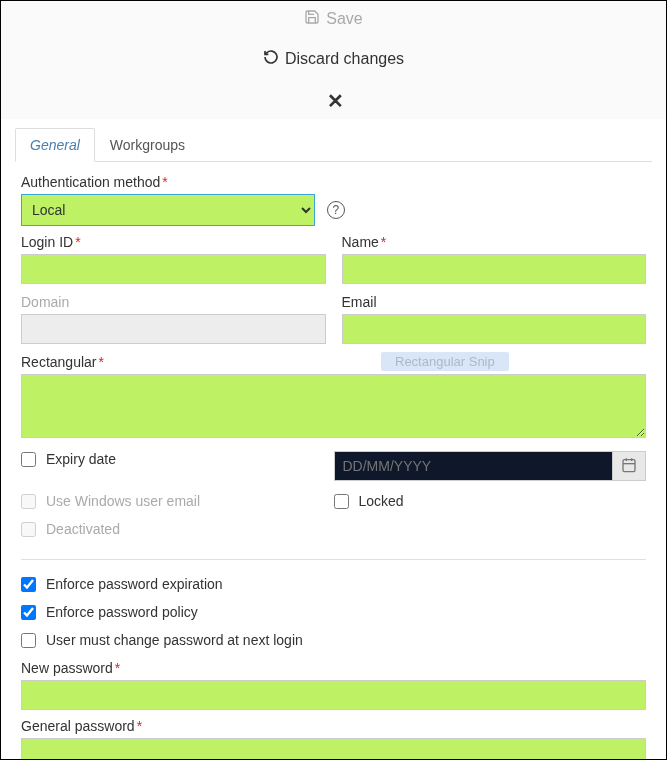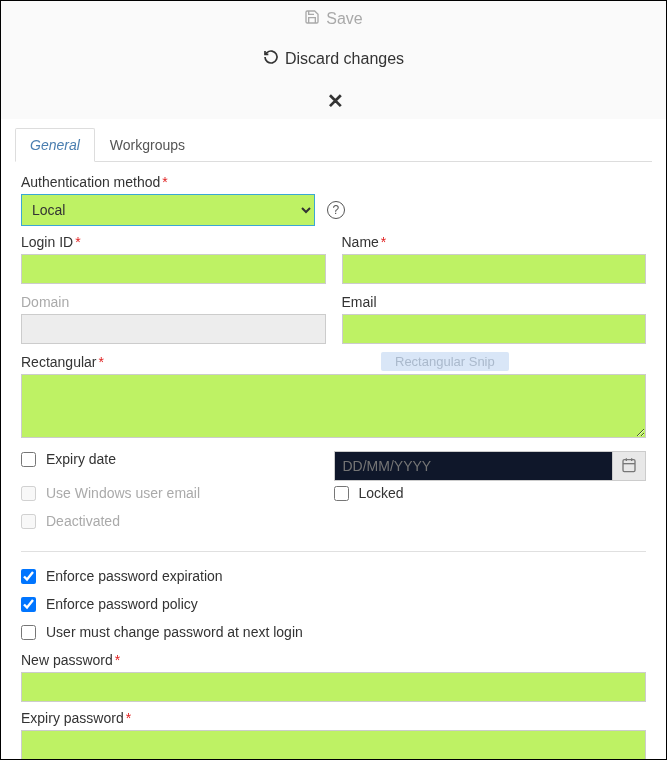--- a/index.html
+++ b/index.html
@@ -272,21 +272,21 @@
               <line x1="16" y1="2" x2="16" y2="6"></line>
               <line x1="8" y1="2" x2="8" y2="6"></line>
               <line x1="3" y1="10" x2="21" y2="10"></line>
             </svg>
           </span>
         </div>
       </div>
     </div>
   </div>
 
-  <div class="checkbox-grid" style="margin-top:4px;">
+  <div class="checkbox-grid" style="margin-top:12px;">
     <div class="col">
       <div class="checkbox-row">
         <input type="checkbox" disabled="" style="">
         <span class="cb-label disabled">Use Windows user email</span>
       </div>
     </div>
     <div class="col">
       <div class="checkbox-row">
         <input type="checkbox" style="">
         <span class="cb-label">Locked</span>
@@ -321,18 +321,18 @@
 
   <div class="section">
     <label class="field-label">
       <span>New password</span><span class="required-star">*</span>
     </label>
     <input type="password" class="narrow" value="" style="">
   </div>
 
   <div class="section">
     <label class="field-label">
-      <span>Expiry password</span><span class="required-star">*</span>
+      <span>General password</span><span class="required-star">*</span>
     </label>
     <input type="password" class="narrow" value="" style="">
   </div>
 
 </div>
 
 </body></html>

